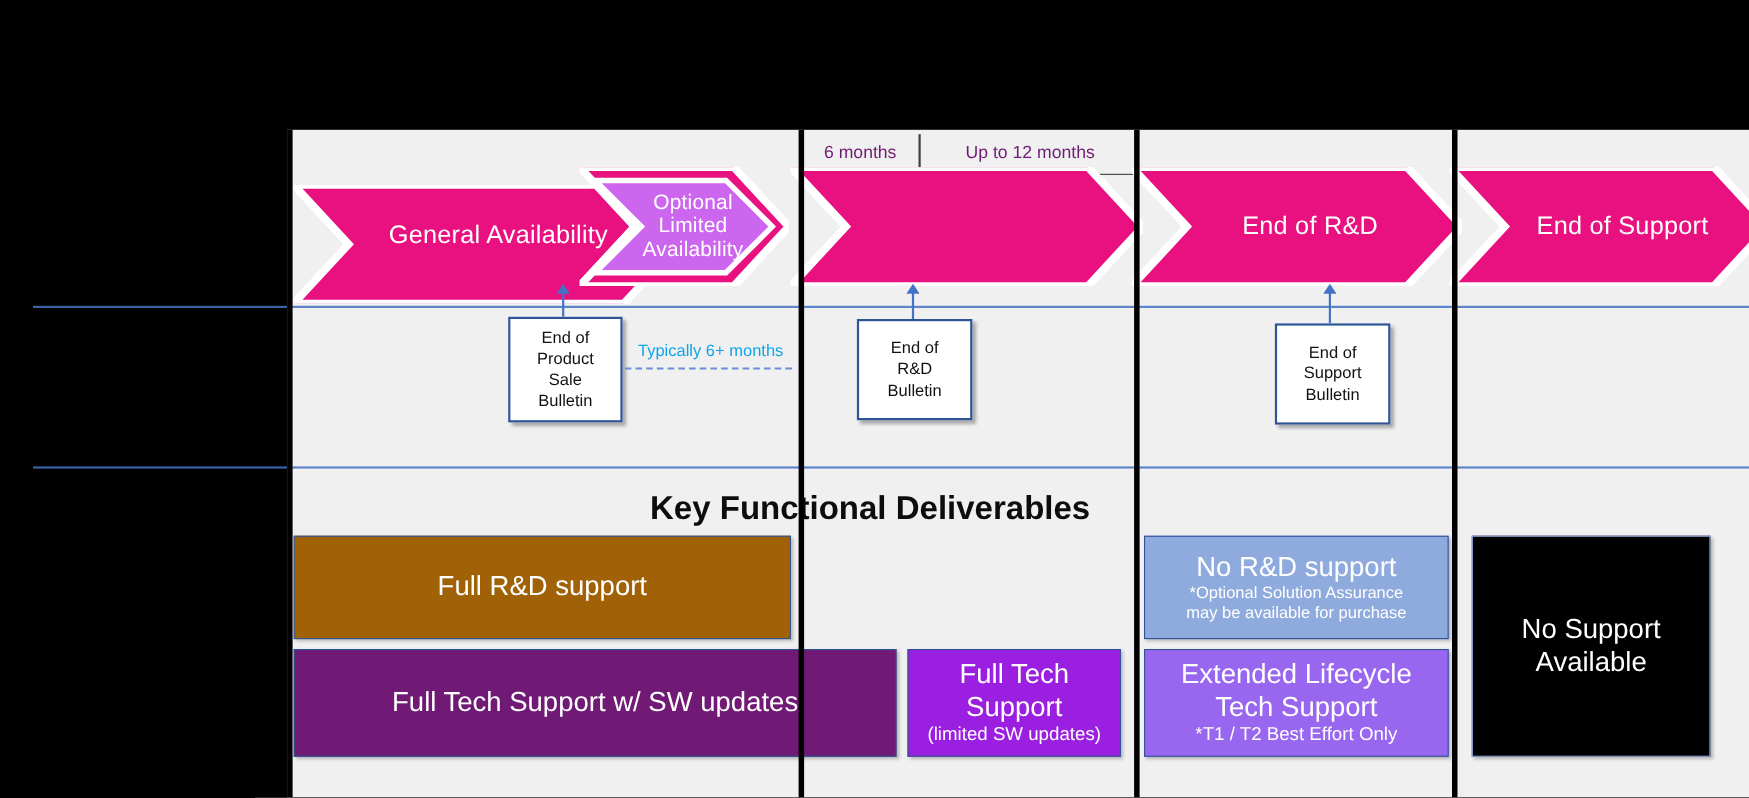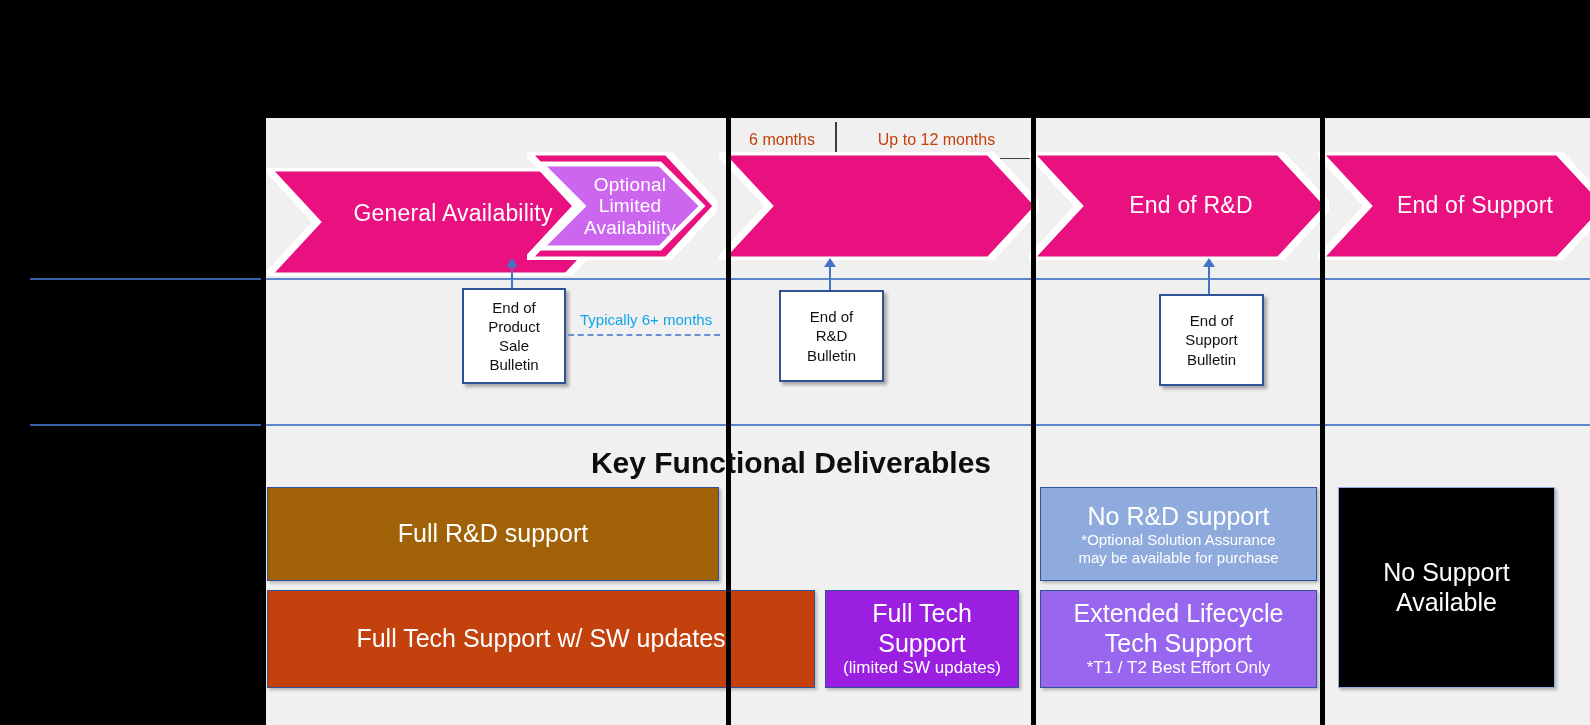--- a/index.html
+++ b/index.html
@@ -10,21 +10,21 @@
   .bluerule{position:absolute;height:0;border-top:2px solid #4472C4;opacity:.85;}
 
   
   .panel{position:absolute;background:#F0F0F0;}
 
   
   .vdiv{position:absolute;background:#000;width:5px;}
 
   
   .monthcell{position:absolute;background:#F0F0F0;display:flex;align-items:center;justify-content:center;
-    font-size:16px;color:#c2410c;}
+    font-size:16px;color:#701a75;}
   .monthcell.sep{border-left:2px solid #3f3f3f;}
 
   
   .chev{position:absolute;display:flex;align-items:center;justify-content:center;
     color:#fff;font-size:23px;letter-spacing:.2px;
     filter:drop-shadow(0 0 0 #fff);}
   .chevshape{position:absolute;inset:0;}
   .chevlabel{position:relative;z-index:3;text-align:center;line-height:1.12;white-space:pre-line;}
 
   
@@ -140,21 +140,21 @@
     <div class="t1">Full R&amp;D support</div>
   </div>
 
 
   <div class="dbox" style="left:1040px;top:487px;width:275px;height:92px;background:#8FAADC;">
     <div class="t1">No R&amp;D support</div>
     <div class="t3">*Optional Solution Assurance</div>
     <div class="t3">may be available for purchase</div>
   </div>
 
-  <div class="dbox" style="left:267px;top:590px;width:546px;height:96px;background:#c2410c;">
+  <div class="dbox" style="left:267px;top:590px;width:546px;height:96px;background:#701a75;">
     <div class="t1">Full Tech Support w/ SW updates</div>
   </div>
 
   <div class="dbox" style="left:825px;top:590px;width:192px;height:96px;background:#9B1FE0;">
     <div class="t1" style="white-space:pre-line;">Full Tech
 Support</div>
     <div class="t2">(limited SW updates)</div>
   </div>
 
   <div class="dbox" style="left:1040px;top:590px;width:275px;height:96px;background:#9966F0;">

